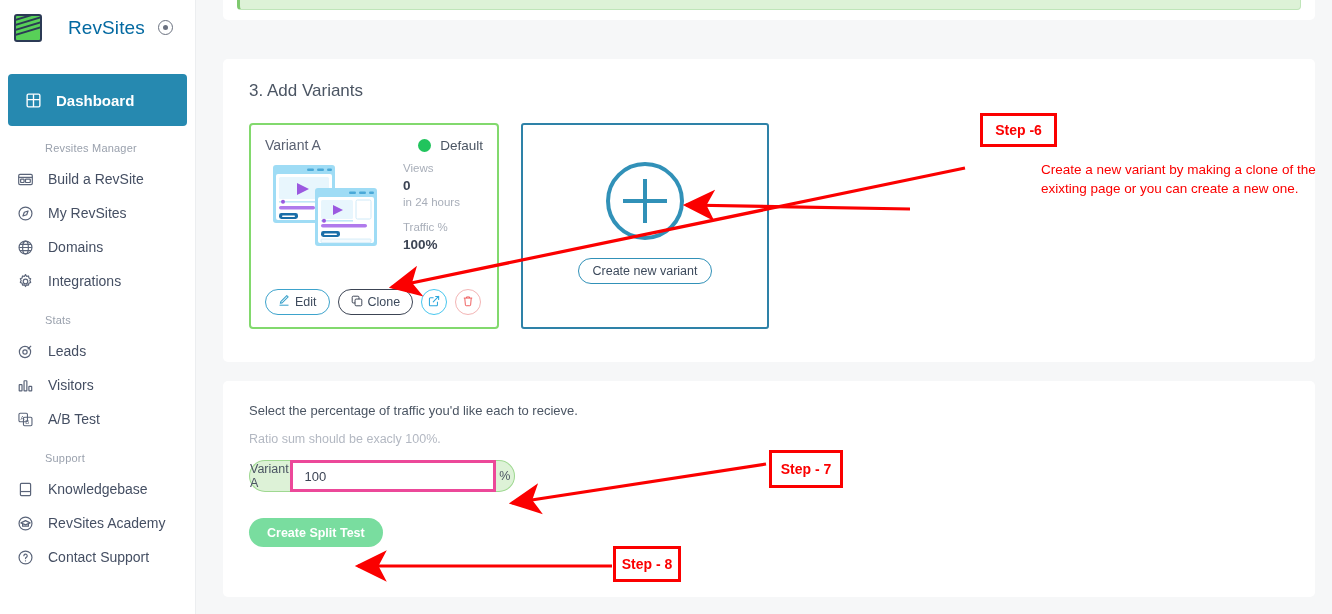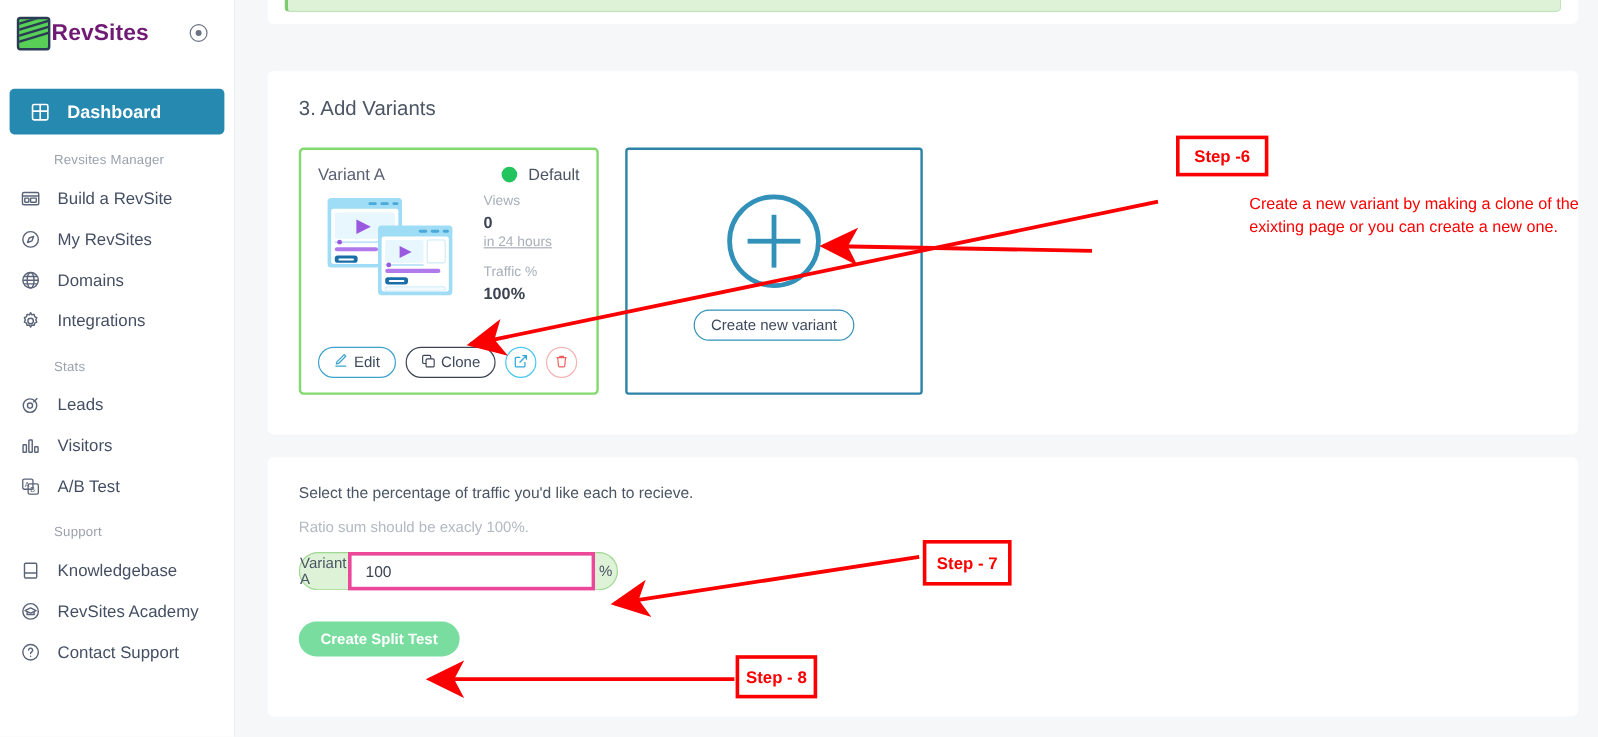--- a/index.html
+++ b/index.html
@@ -33,23 +33,23 @@
     background: #58d058;
     position: relative; overflow: hidden; flex: none;
   }
   .brand-logo i {
     position: absolute; display: block;
     height: 2px; background: #2b3a55;
     left: -4px; right: -4px;
     transform-origin: left center;
   }
   .brand-name {
-    margin-left: 1px;
-    font-size: 19px; font-weight: bold;
-    color: #701a75; letter-spacing: .1px;
+    margin-left: 26px;
+    font-size: 19px; font-weight: normal;
+    color: #0369a1; letter-spacing: .1px;
   }
   .brand-toggle {
     position: absolute; right: 22px; top: 20px;
     width: 15px; height: 15px; border-radius: 50%;
     border: 1.6px solid #6b7280;
     display: flex; align-items: center; justify-content: center;
   }
   .brand-toggle::after {
     content: ""; width: 5px; height: 5px; border-radius: 50%;
     background: #6b7280;
@@ -66,21 +66,21 @@
     margin-right: 12px;
     display: flex; align-items: center; justify-content: center;
     color: #5a6479;
   }
   .nav-item .ico svg { display: block; }
   .nav-item.active {
     background: #2689b0;
     color: #ffffff;
     border-radius: 4px;
     margin: 0 8px;
-    height: 38px;
+    height: 52px;
     font-weight: bold;
     font-size: 15px;
   }
   .nav-item.active .ico { color: #ffffff; }
   .nav-section {
     font-size: 11px; color: #9aa1ad;
     padding: 0 14px 0 45px;
     margin-top: 16px; margin-bottom: 8px;
     letter-spacing: .2px;
   }
@@ -130,21 +130,21 @@
   .vc-default { display: flex; align-items: center; font-size: 13.5px; color: #4b5563; }
   .dot-green {
     width: 13px; height: 13px; border-radius: 50%;
     background: #21c45d; margin-right: 9px; flex: none;
   }
   .vc-body { display: flex; margin-top: 8px; }
   .vc-thumb { width: 110px; height: 92px; position: relative; flex: none; margin-left: 6px; }
   .vc-stats { margin-left: 22px; font-size: 11.5px; line-height: 1.35; }
   .st-label { color: #a8aeb9; }
   .st-value { color: #3c4454; font-size: 13.5px; font-weight: bold; }
-  .st-sub { color: #a8aeb9; text-decoration: underline; }
+  .st-sub { color: #a8aeb9; }
   .st-gap { height: 10px; }
 
   .vc-actions { position: absolute; left: 14px; bottom: 12px; display: flex; align-items: center; gap: 8px; }
   .btn-pill {
     display: inline-flex; align-items: center; gap: 5px;
     height: 26px; padding: 0 12px; border-radius: 14px;
     font-size: 12.5px; background: #fff; cursor: pointer;
   }
   .btn-edit { border: 1px solid #3da3cc; color: #3d4a5c; }
   .btn-clone { border: 1px solid #3c4454; color: #3d4a5c; }

